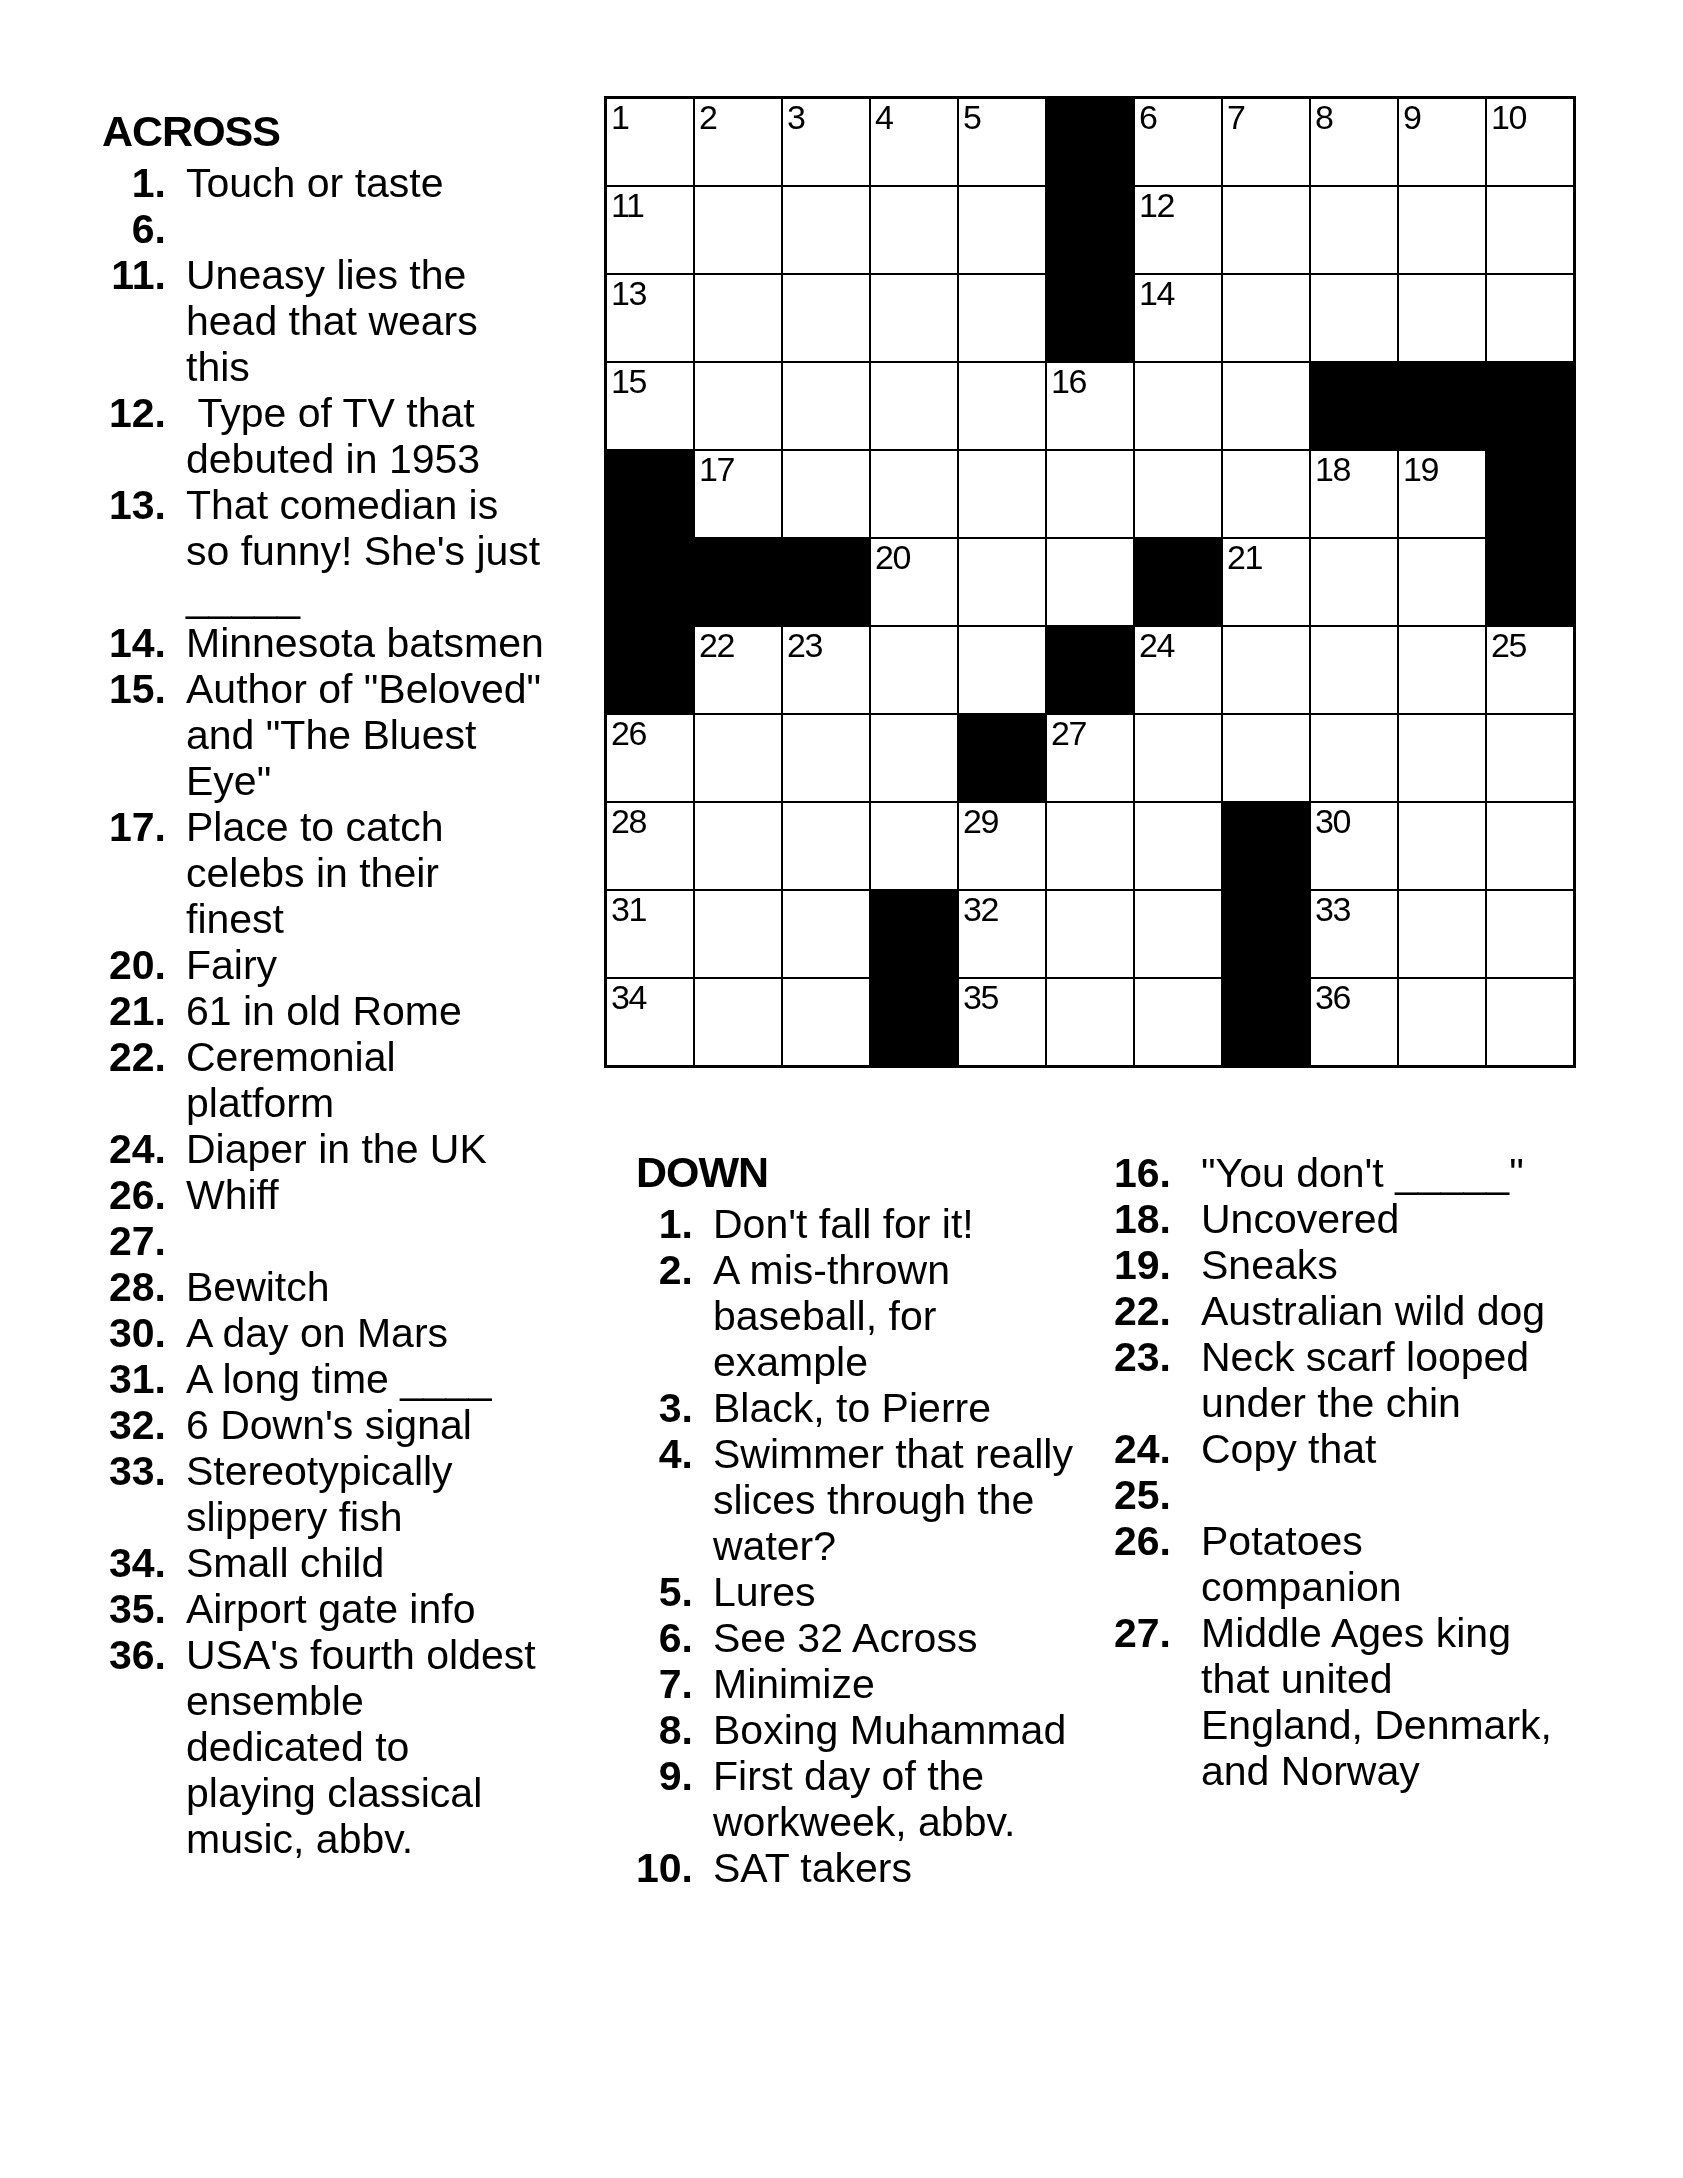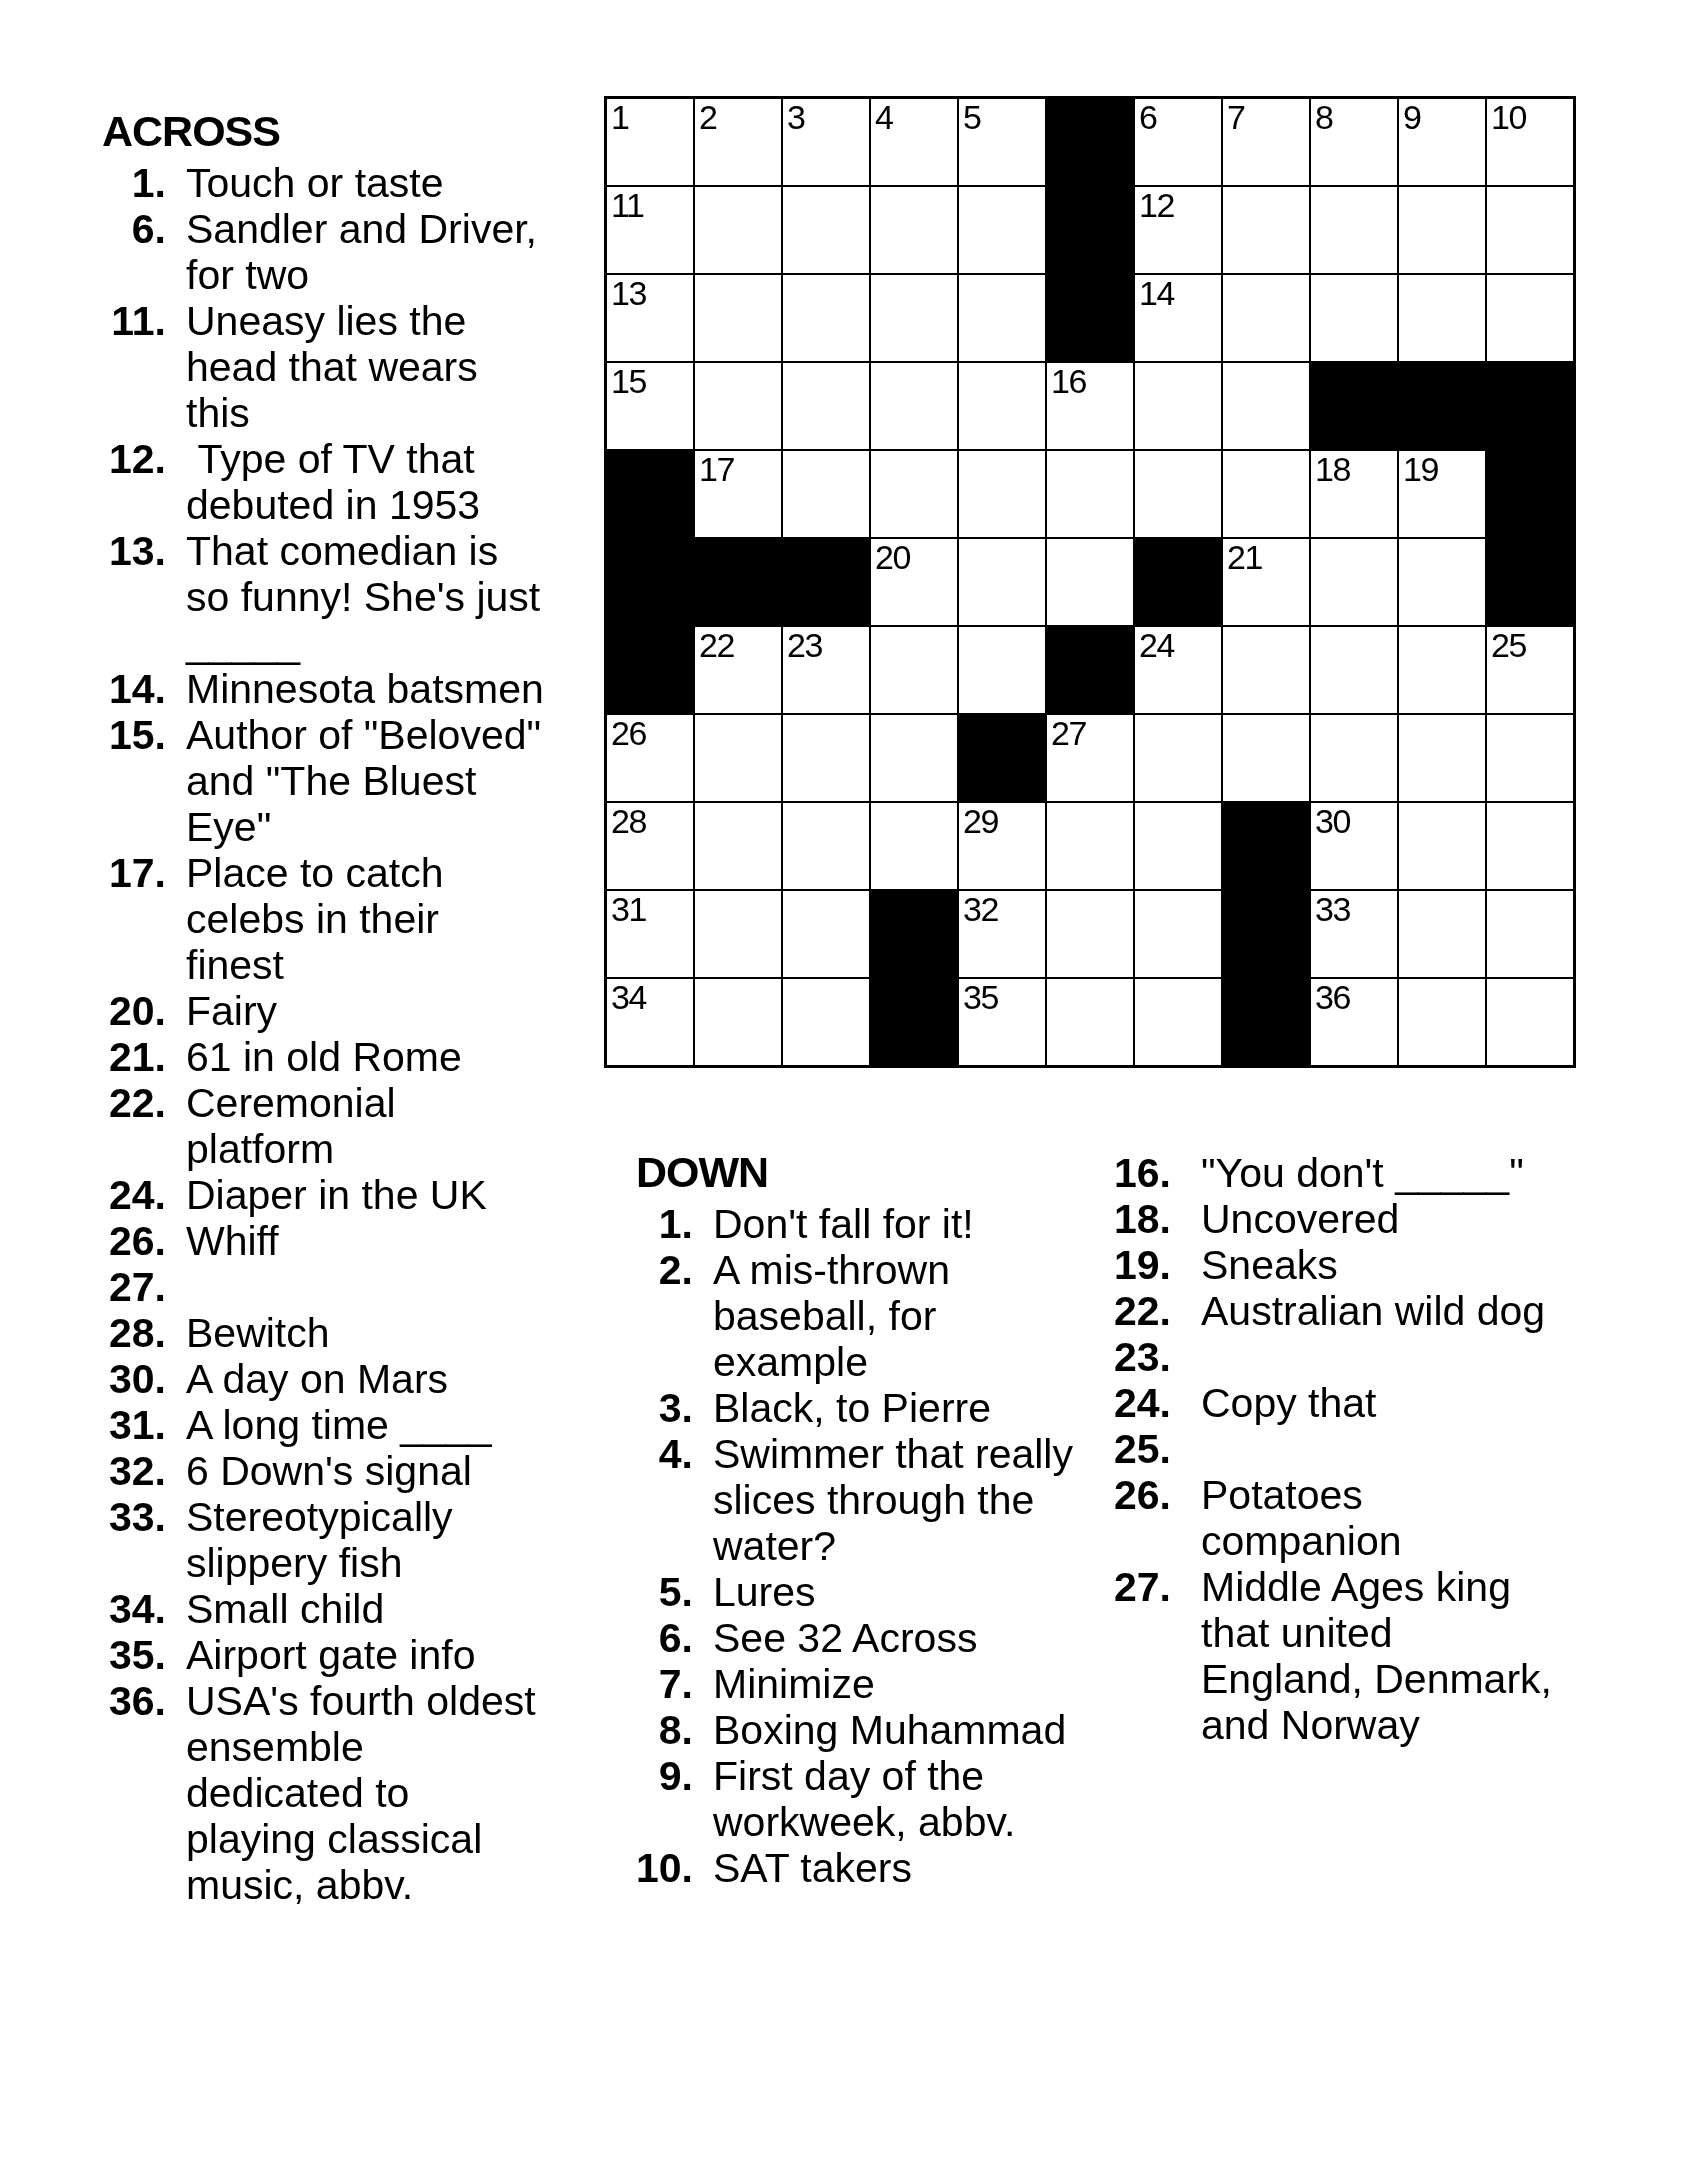--- a/index.html
+++ b/index.html
@@ -77,22 +77,20 @@
 
   <section class="across-section">
     <h2 class="heading">ACROSS</h2>
     <div class="clues">
         <div class="clue">
           <span class="num">1.</span>
           <span class="txt">Touch or taste</span>
         </div>
         <div class="clue">
           <span class="num">6.</span>
-          <span class="txt">Sandler and Driver,
-for two</span>
         </div>
         <div class="clue">
           <span class="num">11.</span>
           <span class="txt">Uneasy lies the
 head that wears
 this</span>
         </div>
         <div class="clue">
           <span class="num">12.</span>
           <span class="txt"> Type of TV that
@@ -443,20 +441,22 @@
       <div class="clue">
         <span class="num">19.</span>
         <span class="txt">Sneaks</span>
       </div>
       <div class="clue">
         <span class="num">22.</span>
         <span class="txt">Australian wild dog</span>
       </div>
       <div class="clue">
         <span class="num">23.</span>
+        <span class="txt">Neck scarf looped
+under the chin</span>
       </div>
       <div class="clue">
         <span class="num">24.</span>
         <span class="txt">Copy that</span>
       </div>
       <div class="clue">
         <span class="num">25.</span>
       </div>
       <div class="clue">
         <span class="num">26.</span>

